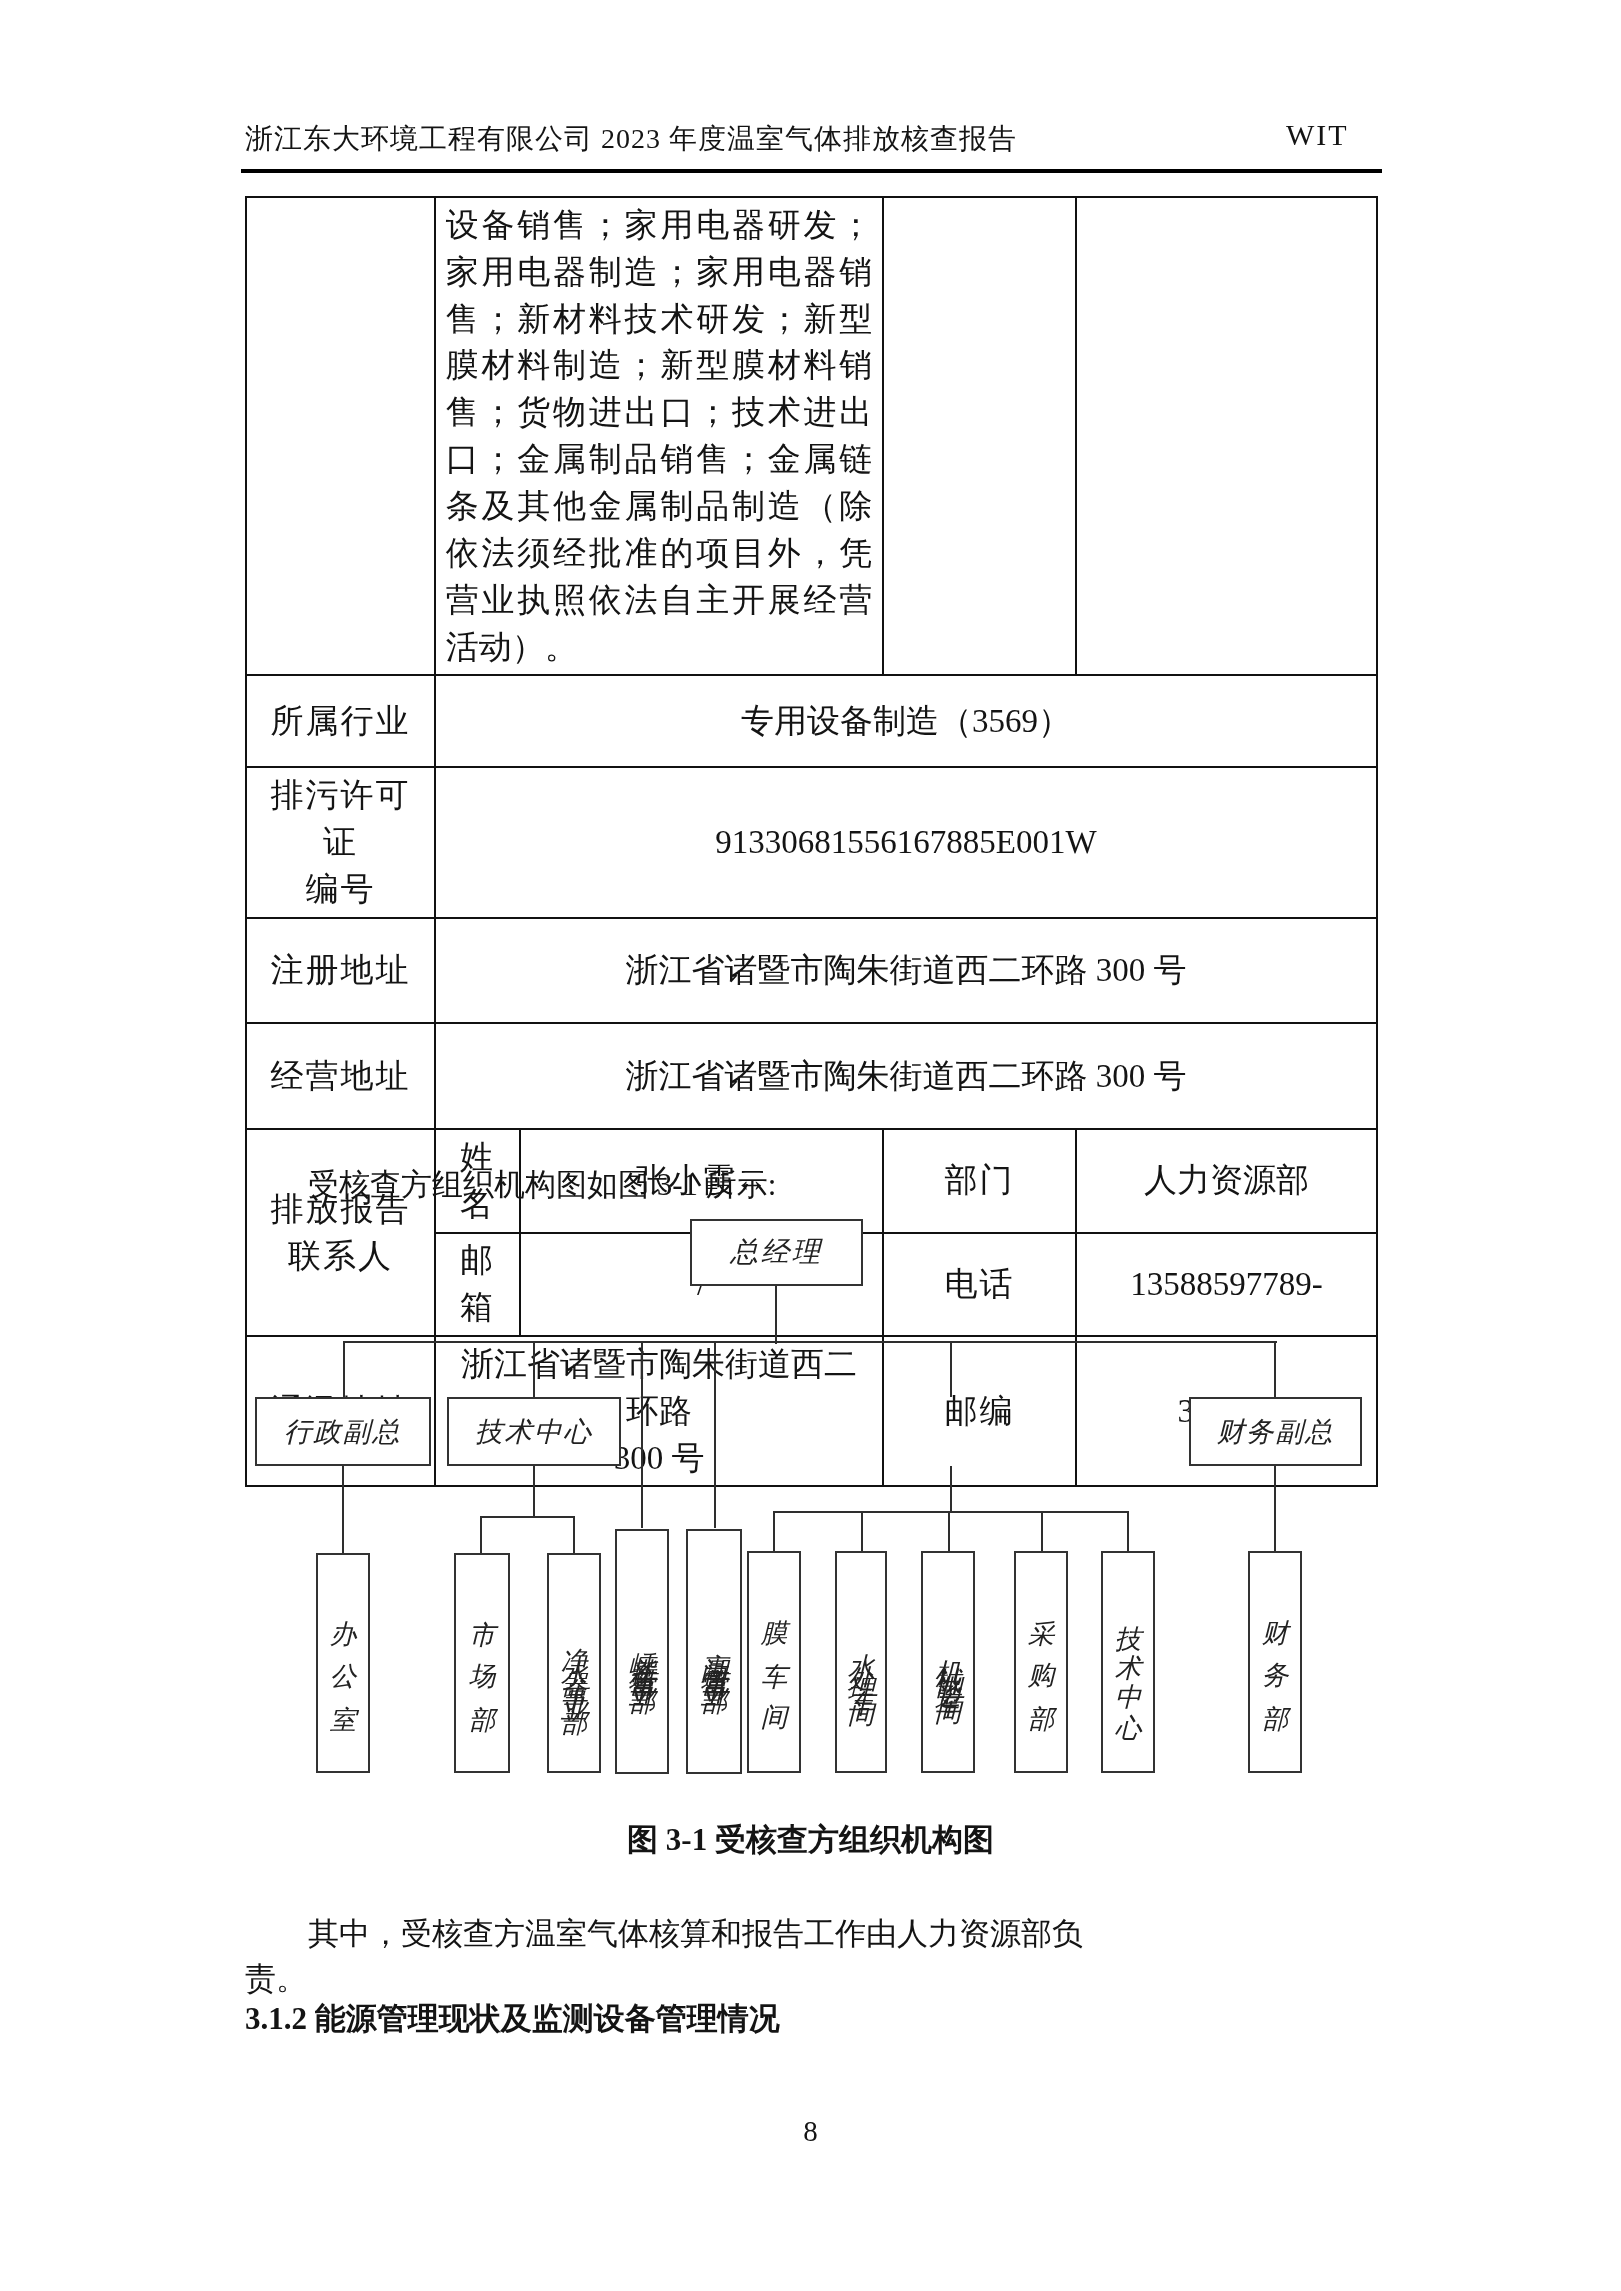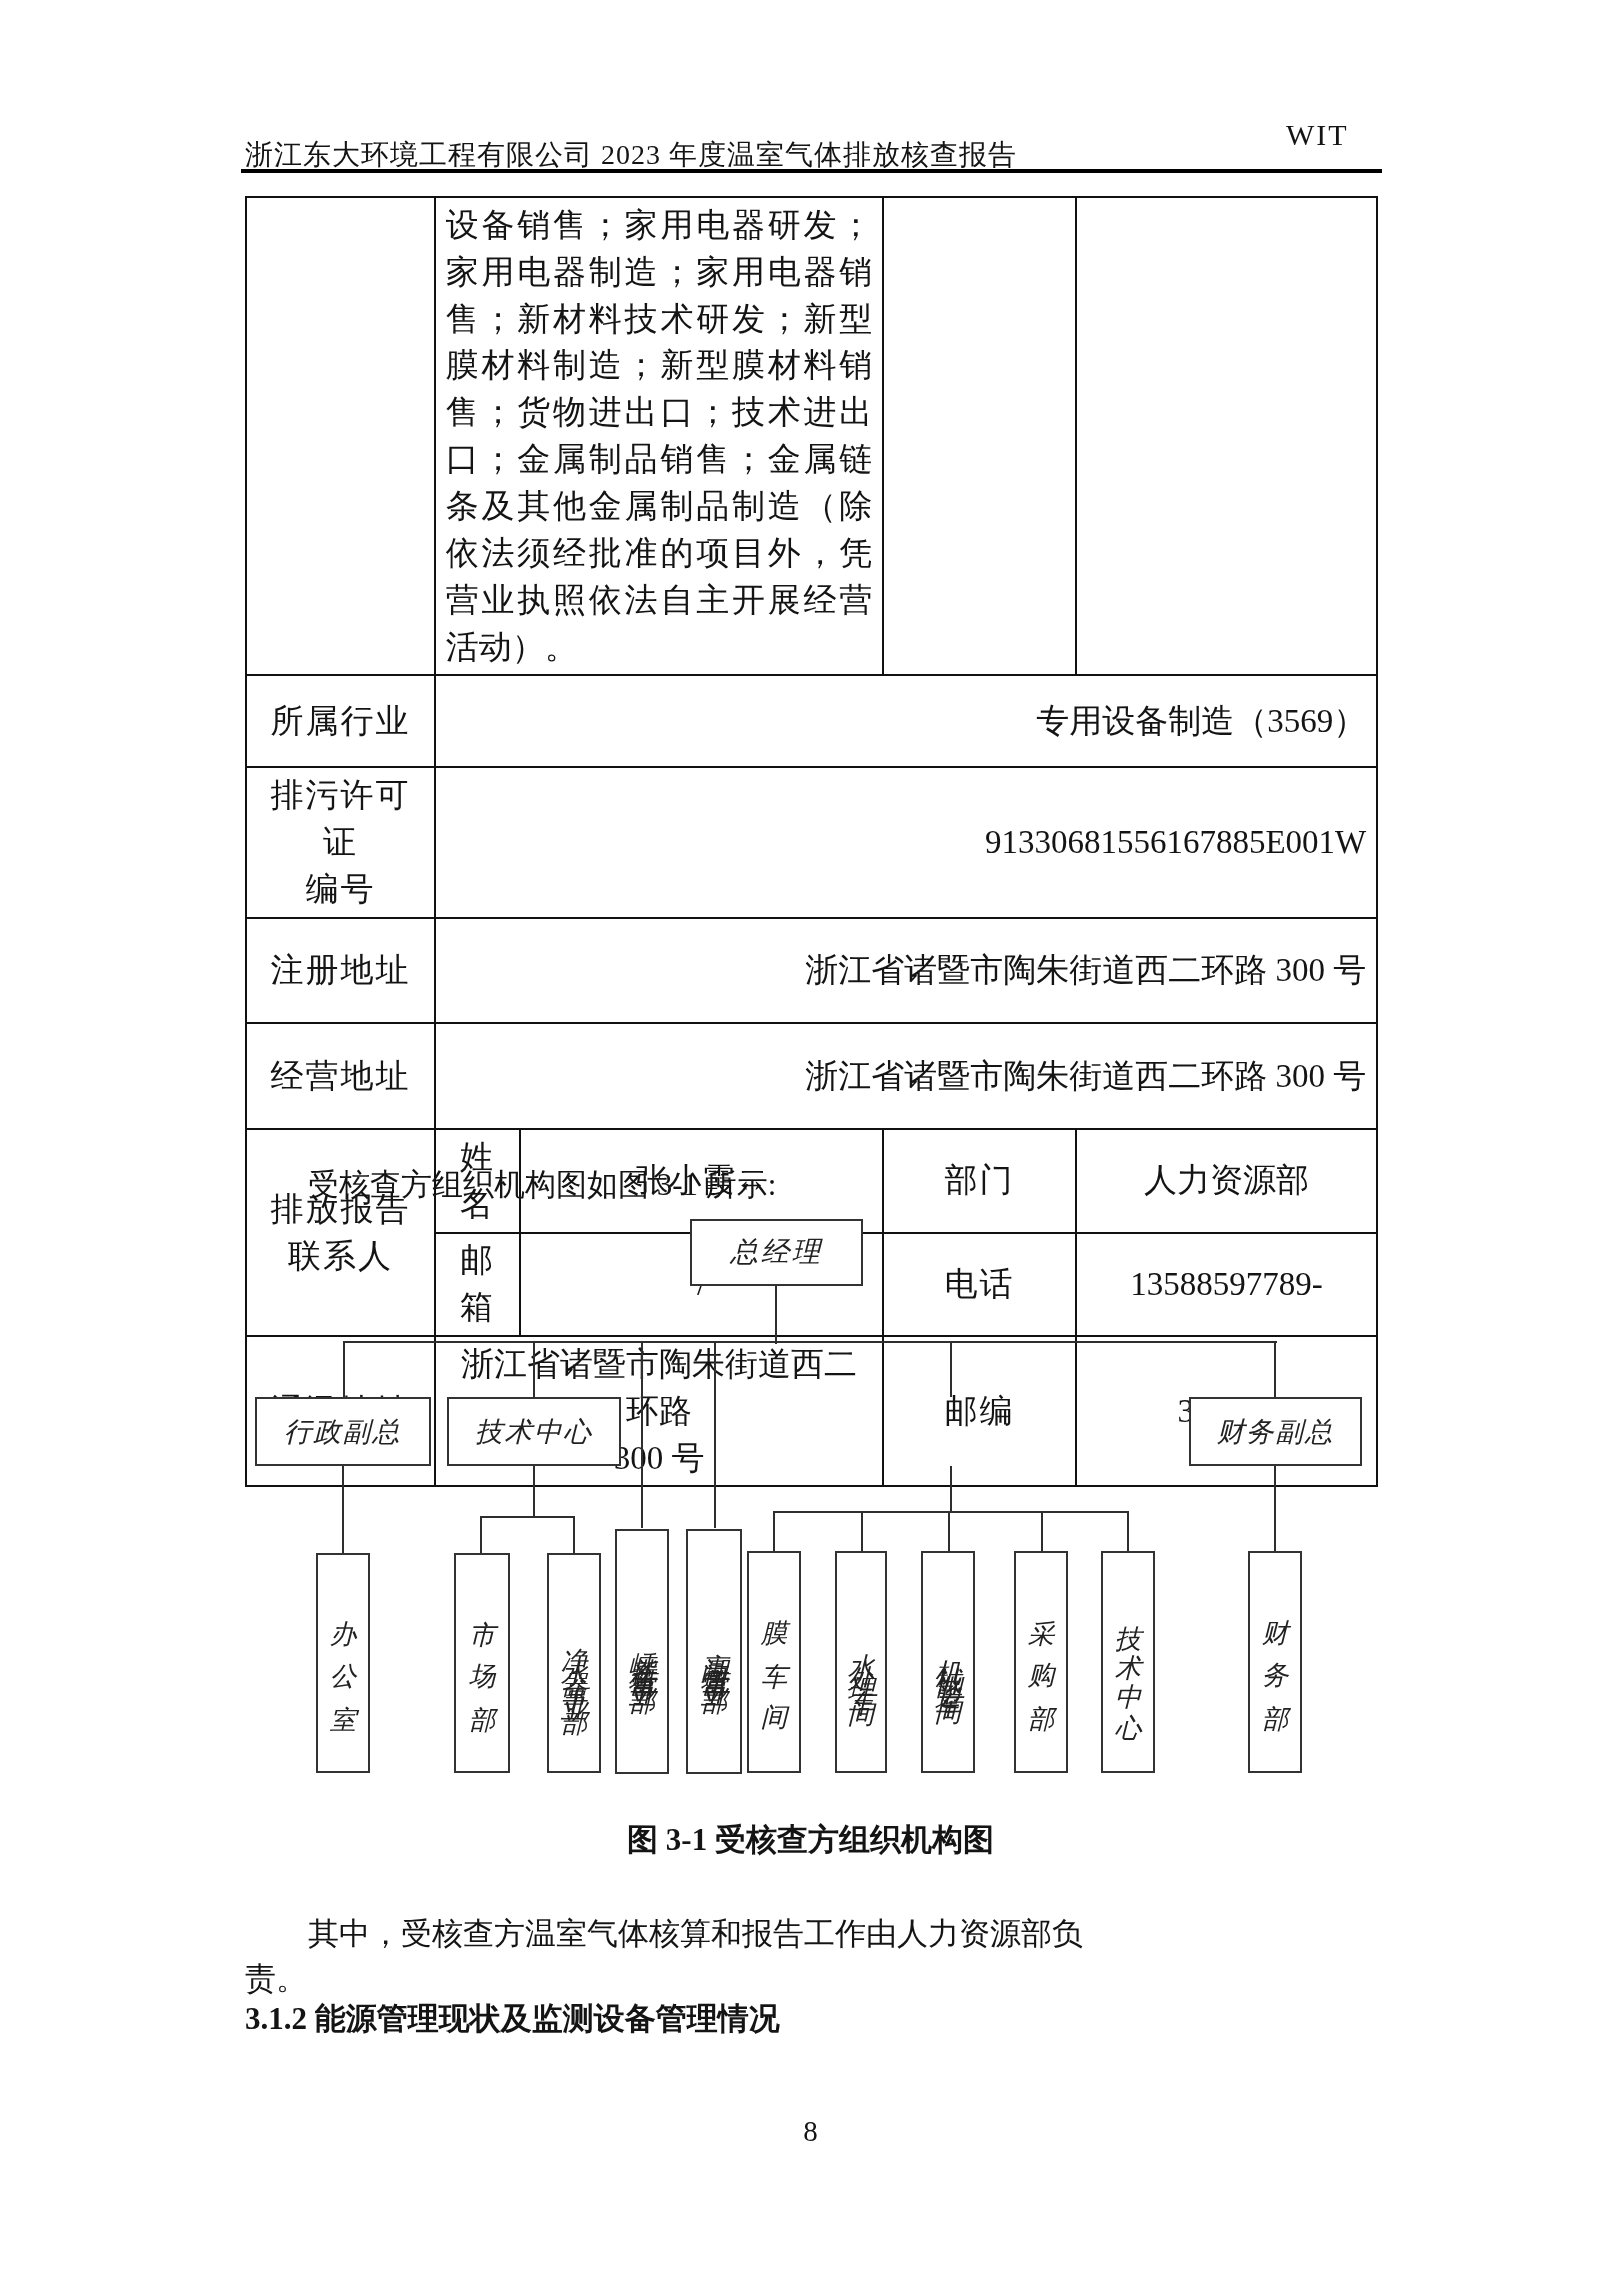--- a/index.html
+++ b/index.html
@@ -7,21 +7,21 @@
     position:relative;
     width:1621px;height:2292px;
     background:#ffffff;
     font-family:"Liberation Serif","DejaVu Serif",serif;
     color:#141414;
     overflow:hidden;
   }
   
   .hdr-title{
     position:absolute;left:245px;top:120px;
-    font-size:28px;letter-spacing:1px;white-space:nowrap;margin-top:16px;
+    font-size:28px;letter-spacing:1px;white-space:nowrap;
   }
   .hdr-brand{
     position:absolute;left:1286px;top:118px;
     font-size:30px;letter-spacing:2px;
   }
   .hdr-rule{
     position:absolute;left:241px;top:169px;width:1141px;height:3.9px;background:#000;
   }
   
   table.info{
@@ -29,21 +29,21 @@
     border-collapse:collapse;table-layout:fixed;
     font-size:33px;
   }
   table.info td{
     border:2px solid #111;
     vertical-align:middle;
     padding:3.9px 9.8px;
     line-height:1.42;
   }
   td.lbl{text-align:center;white-space:pre-line;letter-spacing:2px;}
-  td.val-left{text-align:right;padding-left:17.6px;}
+  td.val-left{text-align:center;padding-left:17.6px;}
   td.val-center{text-align:center;}
   td.scope{
     text-align:justify;text-justify:inter-character;
     padding:7.8px 15.7px;line-height:43px;
   }
   .pre{white-space:pre-line;}
   
   .para{
     position:absolute;left:245px;width:898px;
     font-size:31px;line-height:45px;

